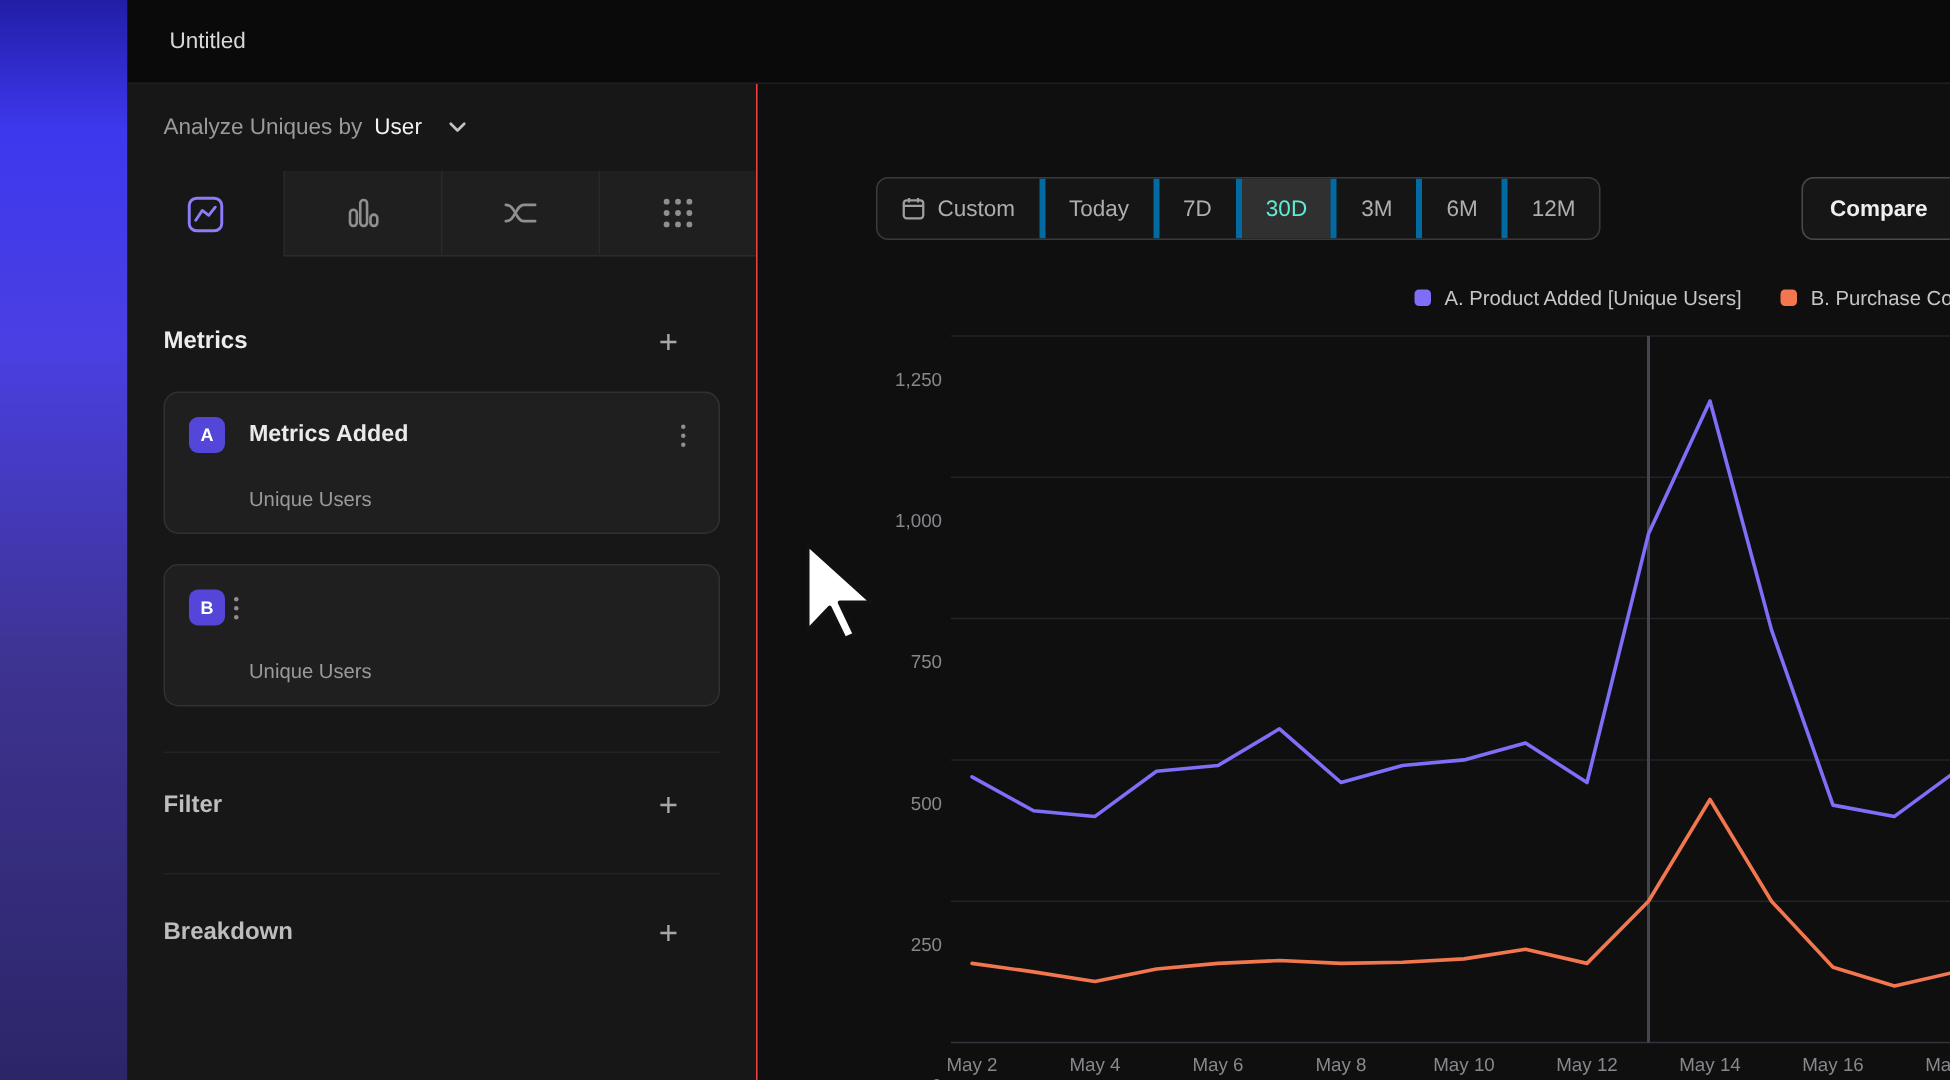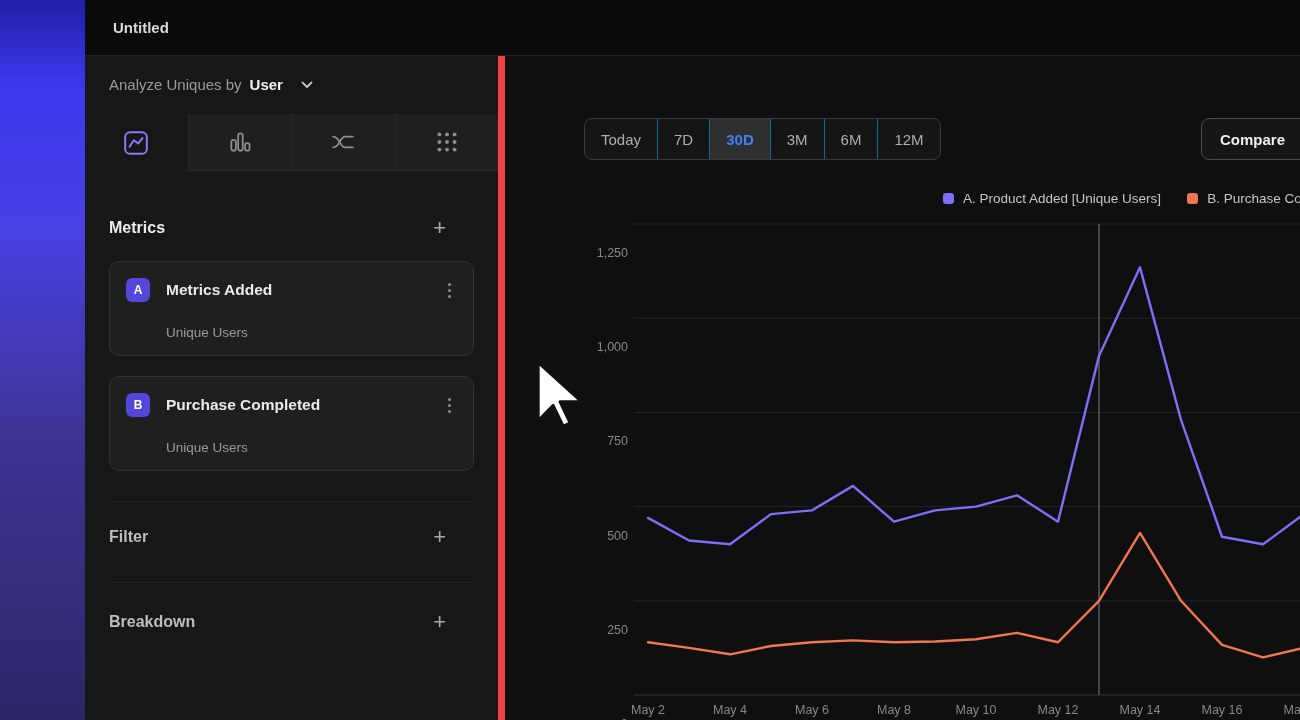--- a/index.html
+++ b/index.html
@@ -6,28 +6,28 @@
   .screen{position:relative;width:1300px;height:720px;overflow:hidden;background:#0f0f0f;
           font-family:"Liberation Sans",sans-serif;-webkit-font-smoothing:antialiased;}
 
   
   .rail{position:absolute;left:0;top:0;width:85px;height:720px;
         background:linear-gradient(180deg,#221ea6 0%,#3d38ee 12%,#4a3fe2 32%,#3d3390 62%,#2c2668 100%);}
 
   
   .topbar{position:absolute;left:85px;top:0;right:0;height:55px;background:#0a0a0a;
           border-bottom:1px solid #1f1f1f;display:flex;align-items:center;}
-  .report-title{margin-left:28px;font-size:15px;color:#d8d8d8;font-weight:700;}
+  .report-title{margin-left:28px;font-size:15px;color:#d8d8d8;font-weight:400;}
 
   
   .sidebar{position:absolute;left:85px;top:56px;width:420px;bottom:0;background:#171717;
-           border-right:7px solid #ef4444;box-sizing:border-box;}
+           border-right:1px solid #ef4444;box-sizing:border-box;}
   .analyze-row{height:57px;display:flex;align-items:center;padding:0 24px;gap:8px;}
   .an-label{font-size:15px;color:#9a9a9a;}
-  .an-value{display:flex;align-items:center;gap:18px;font-size:15px;color:#f2f2f2;font-weight:700;cursor:pointer;}
+  .an-value{display:flex;align-items:center;gap:18px;font-size:15px;color:#f2f2f2;font-weight:400;cursor:pointer;}
   .tab-strip{position:absolute;top:58px;left:0;right:0;height:57px;display:flex;}
   .tab{flex:1;display:flex;align-items:center;justify-content:center;cursor:pointer;}
   .tab:not(.selected){background:#1f1f1f;border-bottom:1px solid #2b2b2b;border-left:1px solid #292929;}
   .side-content{position:absolute;top:115px;left:0;right:0;padding:0 24px;}
   .sec-row{display:flex;align-items:flex-end;justify-content:space-between;padding-right:28px;}
   .metrics-row{margin:48px 0 24px;}
   .sec-title{font-size:16px;font-weight:700;color:#ececec;}
   .sec-title.dim{color:#bdbdbd;font-weight:600;}
   .plus-btn{font-size:22px;font-weight:300;color:#a8a8a8;line-height:18px;cursor:pointer;}
   .metric-card{background:#1f1f1f;border:1px solid #313131;border-radius:10px;padding:15px 16px;margin-bottom:20px;cursor:pointer;}
@@ -39,23 +39,23 @@
   .kebab i{width:3px;height:3px;border-radius:50%;background:#8f8f8f;display:block;}
   .metric-sub{margin:22px 0 0 40px;font-size:13.5px;color:#9a9a9a;}
   .filter-row{border-top:1px solid #232323;margin-top:30px;padding-top:26px;}
   .breakdown-row{border-top:1px solid #232323;margin-top:36px;padding-top:30px;}
 
   
   .main{position:absolute;left:506px;top:56px;right:0;bottom:0;background:#0f0f0f;}
   .range-group{position:absolute;left:78px;top:62px;height:40px;display:flex;align-items:stretch;
                border:1px solid #3a3a3a;border-radius:8px;background:#151515;overflow:hidden;}
   .range-item{display:flex;align-items:center;gap:8px;padding:0 16px;font-size:15px;color:#aeaeae;
-              border-left:1px solid #0369a1;cursor:pointer;white-space:nowrap;}
+              border-left:4px solid #0369a1;cursor:pointer;white-space:nowrap;}
   .range-item:first-child{border-left:none;}
-  .range-item.selected{background:#303030;color:#3b82f6;font-weight:700;}
+  .range-item.selected{background:#303030;color:#5eead4;font-weight:400;}
   .compare-btn{position:absolute;left:695px;top:62px;height:42px;box-sizing:border-box;width:120px;
                background:#161616;border:1px solid #4a4a4a;border-radius:8px;color:#f0f0f0;
                font-size:15px;font-weight:700;font-family:inherit;text-align:left;padding:0 18px;cursor:pointer;}
   .legend{position:absolute;left:437px;top:135px;display:flex;gap:26px;white-space:nowrap;}
   .legend-item{display:flex;align-items:center;gap:9px;cursor:pointer;}
   .swatch{width:11px;height:11px;border-radius:3px;display:block;}
   .legend-label{font-size:13.5px;color:#c6c6c6;}
 
   
   #chart{position:absolute;left:0;top:0;pointer-events:none;}
@@ -140,21 +140,20 @@
               <i></i>
               <i></i>
             </span>
         </div>
         <div class="metric-sub">Unique Users</div>
       </div>
 
       <div class="metric-card">
         <div class="card-row">
           <span class="badge">B</span>
-          <span class="metric-name">Purchase Completed</span>
           <span class="kebab">
               <i></i>
               <i></i>
               <i></i>
             </span>
         </div>
         <div class="metric-sub">Unique Users</div>
       </div>
 
       <div class="sec-row filter-row">
@@ -165,20 +164,29 @@
       <div class="sec-row breakdown-row">
         <span class="sec-title dim">Breakdown</span>
         <span class="plus-btn">+</span>
       </div>
 
     </div>
   </div>
 
   <div class="main">
     <div class="range-group" id="range-group">
+        <div class="range-item">
+          <svg width="16" height="16" viewBox="0 0 16 16">
+            <rect x="1.5" y="2.5" width="13" height="12" rx="2" fill="none" stroke="#9f9f9f" stroke-width="1.5"></rect>
+            <line x1="1.5" y1="6.2" x2="14.5" y2="6.2" stroke="#9f9f9f" stroke-width="1.5"></line>
+            <line x1="5" y1="1" x2="5" y2="4" stroke="#9f9f9f" stroke-width="1.5"></line>
+            <line x1="11" y1="1" x2="11" y2="4" stroke="#9f9f9f" stroke-width="1.5"></line>
+          </svg>
+          <span>Custom</span>
+        </div>
         <div class="range-item">
           <span>Today</span>
         </div>
         <div class="range-item">
           <span>7D</span>
         </div>
         <div class="range-item selected">
           <span>30D</span>
         </div>
         <div class="range-item">

